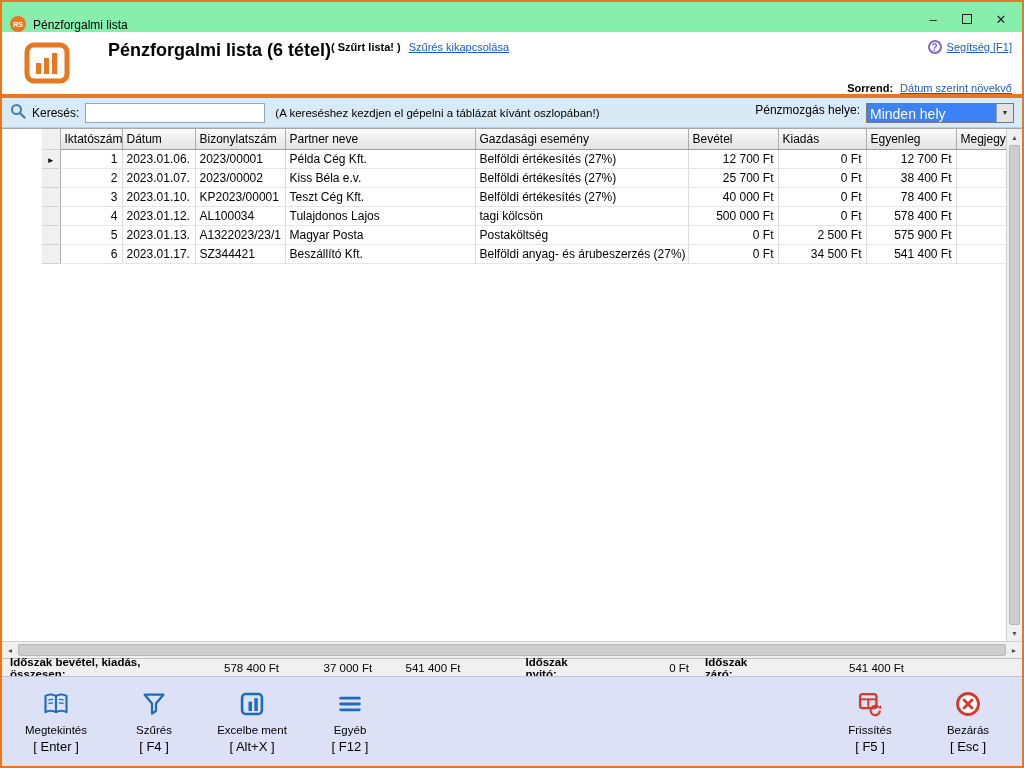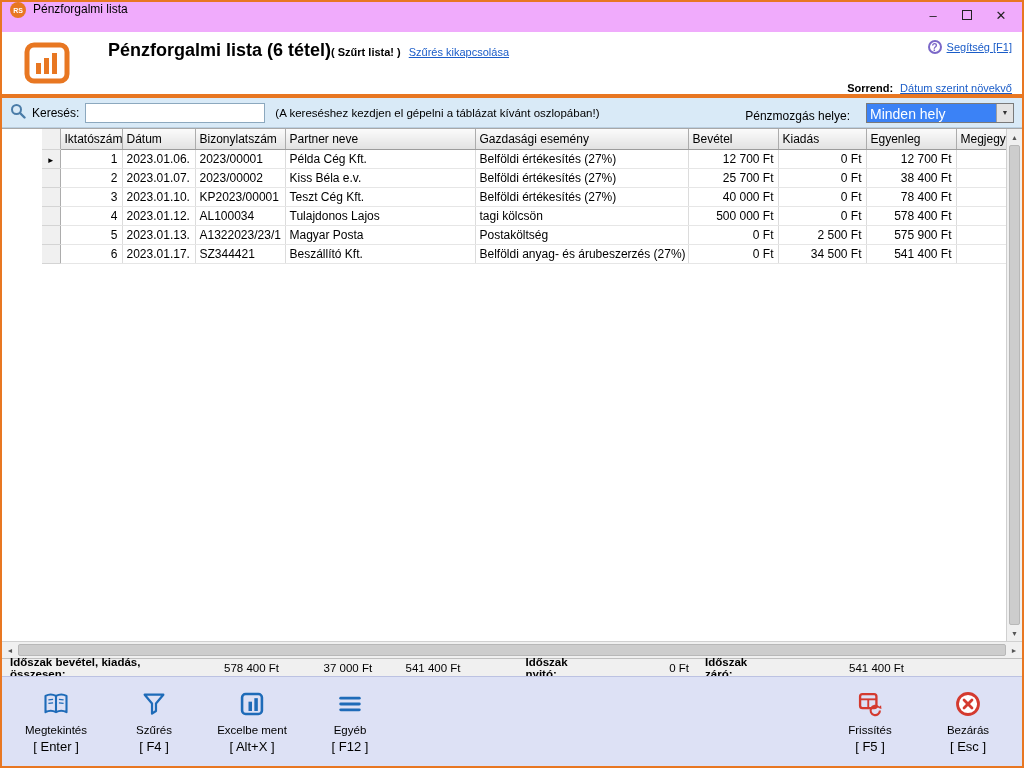--- a/index.html
+++ b/index.html
@@ -2,49 +2,49 @@
 <html><head>
 <meta charset="utf-8">
 <style>
   * { margin:0; padding:0; box-sizing:border-box; }
   html,body { width:1024px; height:768px; font-family:"Liberation Sans", sans-serif; }
   .window {
     width:1024px; height:768px; display:flex; flex-direction:column;
     border:2px solid #E87722; background:#fff; overflow:hidden;
   }
   
-  .titlebar { height:30px; display:flex; align-items:flex-start; padding:0 4px 0 8px; background:#f0abfc; flex:0 0 auto; }
+  .titlebar { height:30px; display:flex; align-items:flex-end; padding:0 4px 0 8px; background:#86efac; flex:0 0 auto; }
   .titlebar-badge { width:16px; height:16px; border-radius:50%; background:#E87722; color:#fff;
     font-size:7px; font-weight:bold; display:flex; align-items:center; justify-content:center; margin-right:7px; }
   .titlebar-title { font-size:12px; color:#000; flex:1; }
   .win-btn { width:34px; height:26px; border:none; background:transparent; font-size:13px; color:#222;
     display:flex; align-items:center; justify-content:center; cursor:pointer; }
   .win-btn .maxbox { width:10px; height:10px; border:1px solid #222; display:inline-block; }
   
   .header { height:62px; display:flex; align-items:flex-start; padding:6px 10px 0 22px; flex:0 0 auto; }
   .logo { margin:4px 18px 0 0; flex:0 0 auto; }
   .header-mid { display:flex; flex-direction:row;margin-left:20px; }
   .page-title { font-size:18px; font-weight:bold; color:#000; line-height:24px; }
-  .sub-row { font-size:11px; margin-top:3px; display:flex; align-items:center; gap:8px; }
+  .sub-row { font-size:11px; margin-top:3px; display:flex; gap:8px; }
   .sub-row .filtered { color:#000; font-weight:bold; }
   a.link { color:#1A5CC8; text-decoration:underline; cursor:pointer; font-size:11px; }
   .header-right { margin-left:auto; display:flex; flex-direction:column; align-items:flex-end; justify-content:space-between; height:56px; padding-top:2px; }
   .help-row { display:flex; align-items:center; gap:5px; }
   .help-circle { width:14px; height:14px; border-radius:50%; border:2px solid #7B68C8; color:#7B68C8;
     font-size:10px; font-weight:bold; display:flex; align-items:center; justify-content:center; }
   .sort-row { font-size:11px; }
   .sort-row b { color:#000; margin-right:4px; }
   .orange-bar { height:4px; background:#E87722; flex:0 0 auto; }
   
   .searchbar { height:30px; background:#D9EAF7; display:flex; align-items:center; padding:0 8px; gap:6px;
     border-bottom:1px solid #BBCFE0; flex:0 0 auto; font-size:12px; }
   .search-input { width:180px; height:20px; border:1px solid #8CA8BE; background:#fff; font-size:12px; padding:0 3px;
     font-family:"Liberation Sans", sans-serif; }
   .search-hint { font-size:11.5px; color:#000; margin-left:4px; }
-  .place-group { margin-left:auto; display:flex; align-items:flex-end; gap:16px; }
+  .place-group { margin-left:auto; display:flex; align-items:flex-start; gap:6px; }
   .combo { width:148px; height:20px; border:1px solid #7A7A7A; background:#fff; display:flex; cursor:pointer; }
   .combo-sel { flex:1; background:#3b82f6; color:#fff; font-size:14px; padding:2px 14px 0 3px; overflow:hidden; white-space:nowrap; }
   .combo-btn { width:17px; background:#E3E3E3; border-left:1px solid #A0A0A0; display:flex; align-items:center; justify-content:center;
     font-size:7px; color:#333; }
   
   .grid-area { flex:1; display:flex; min-height:0; border-top:1px solid #A8A8A8; }
   .table-wrap { flex:1; overflow:hidden; background:#fff;padding-left:40px; }
   table.grid { border-collapse:collapse; table-layout:fixed; width:1004px; font-size:12px; }
   table.grid th { height:20px; background:linear-gradient(#FBFBFB,#E2E2E2); border-right:1px solid #ACACAC;
     border-bottom:1px solid #9C9C9C; font-weight:normal; text-align:left; padding:0 4px; white-space:nowrap; overflow:hidden; }

